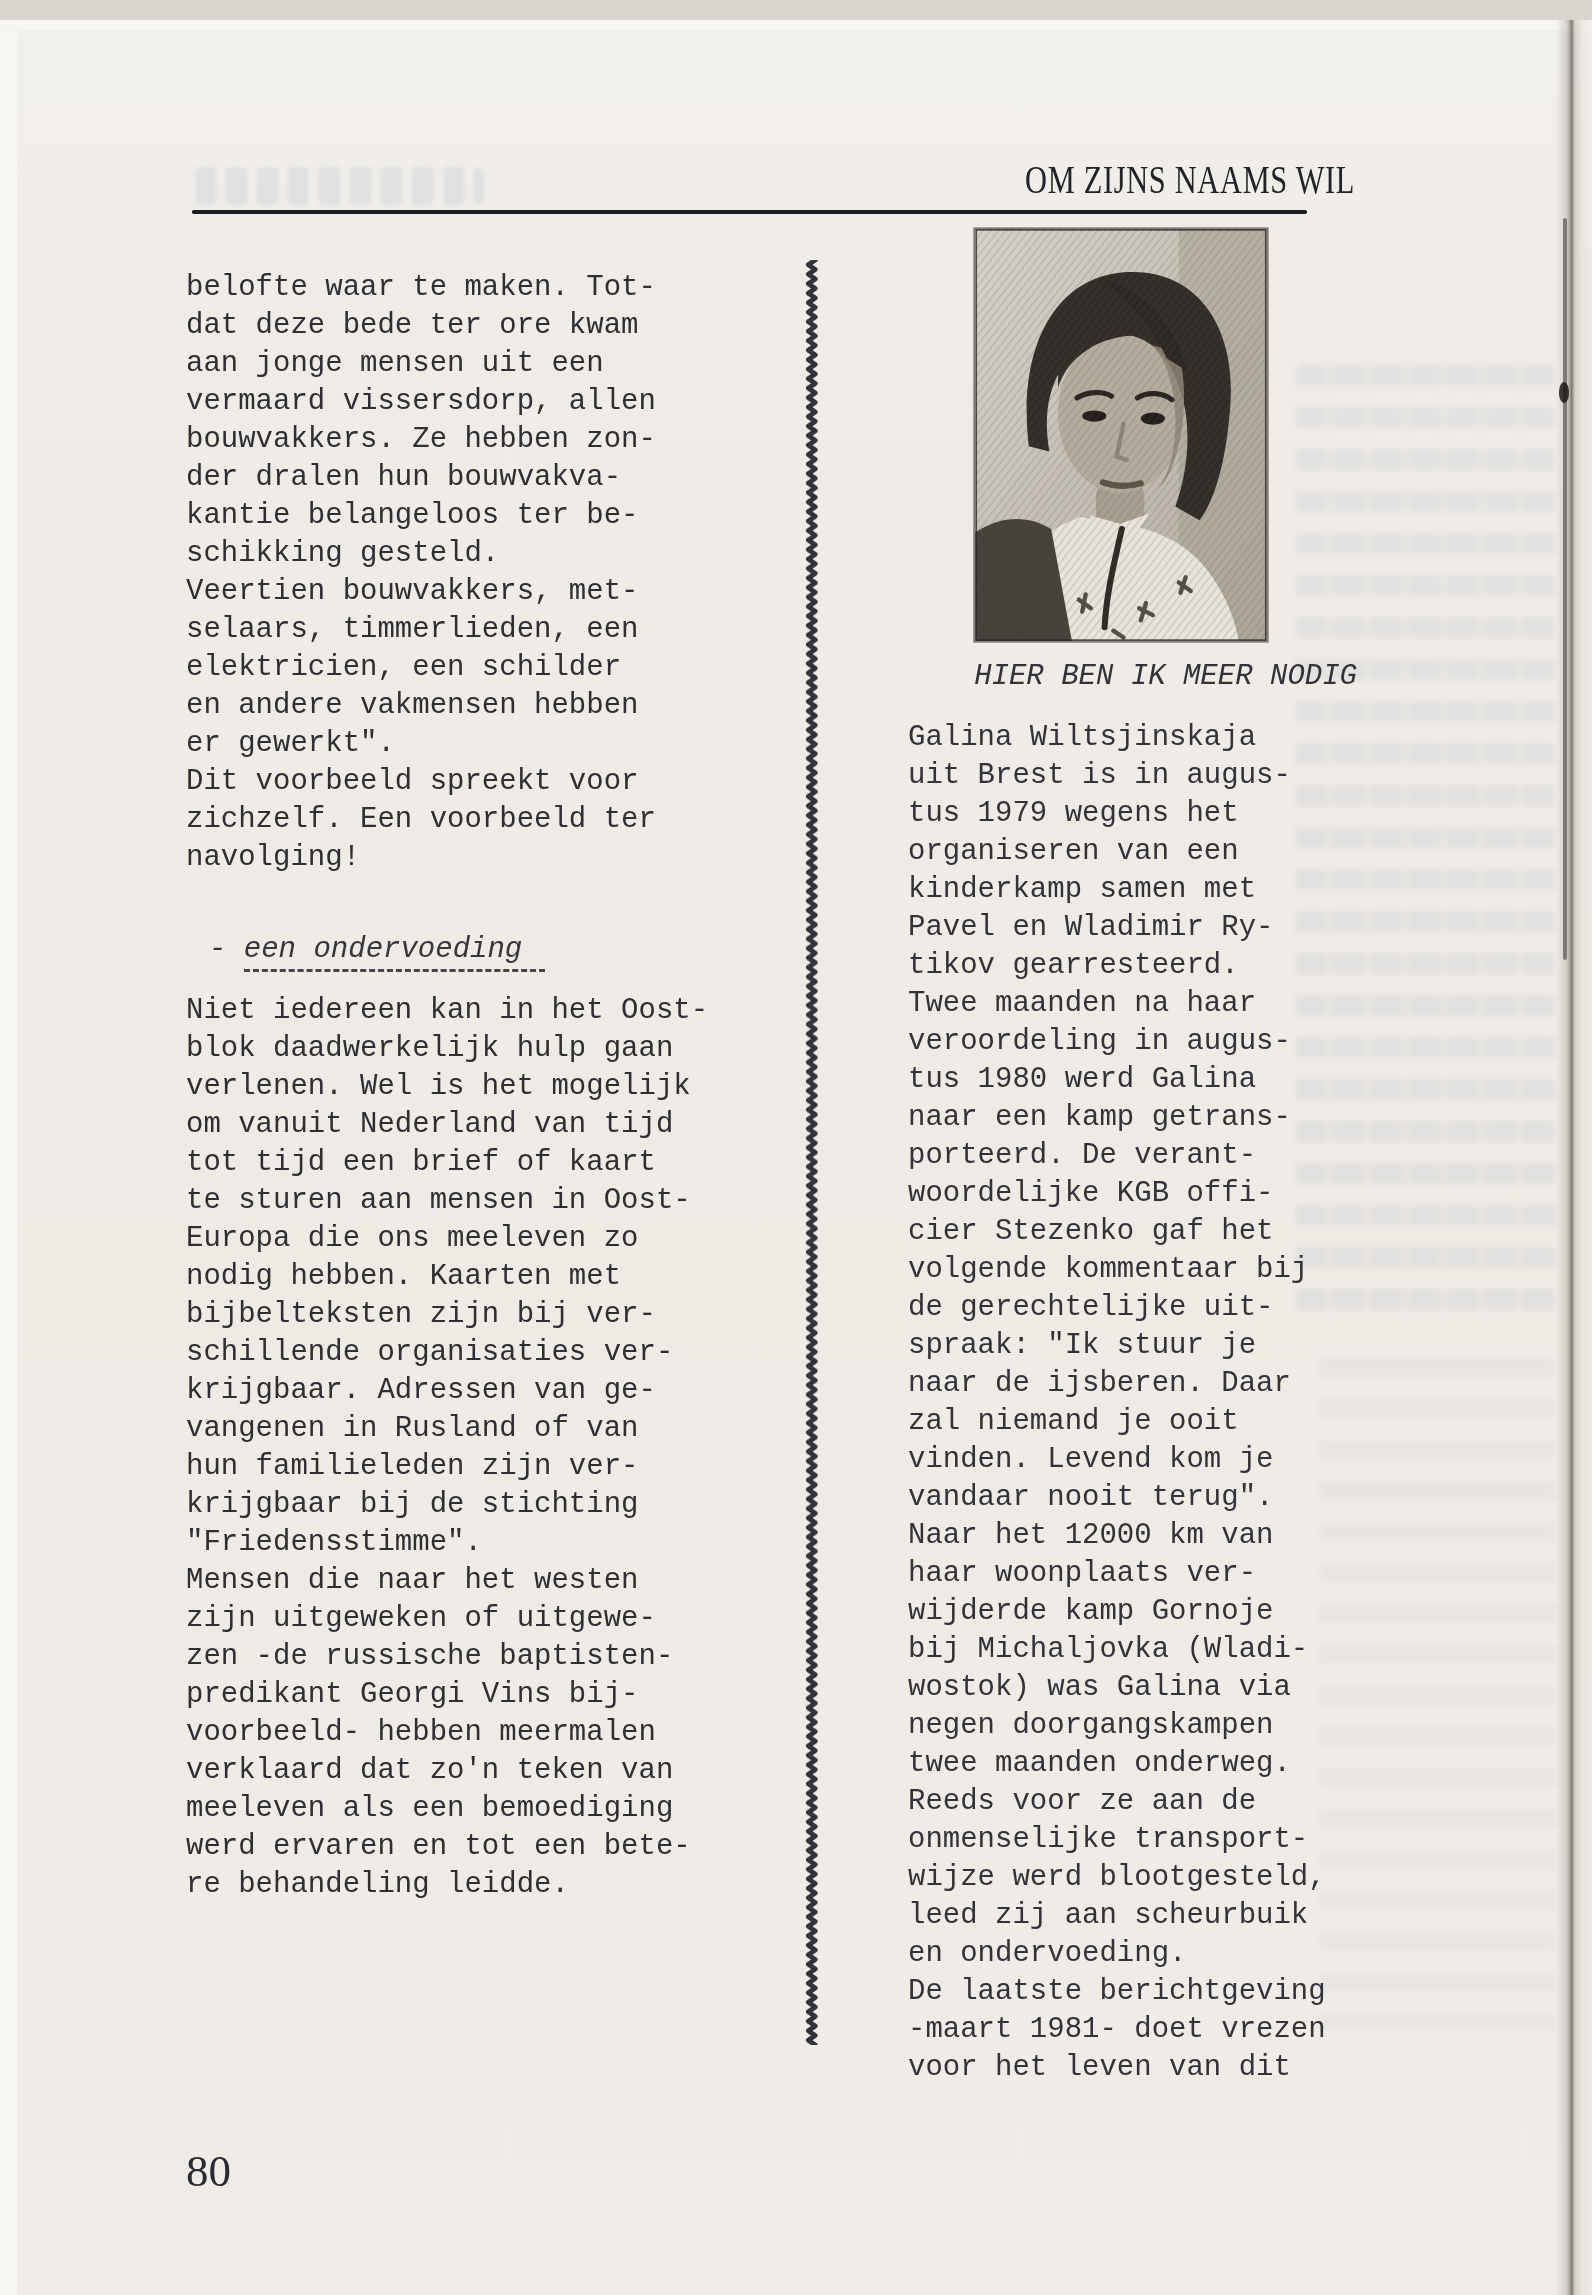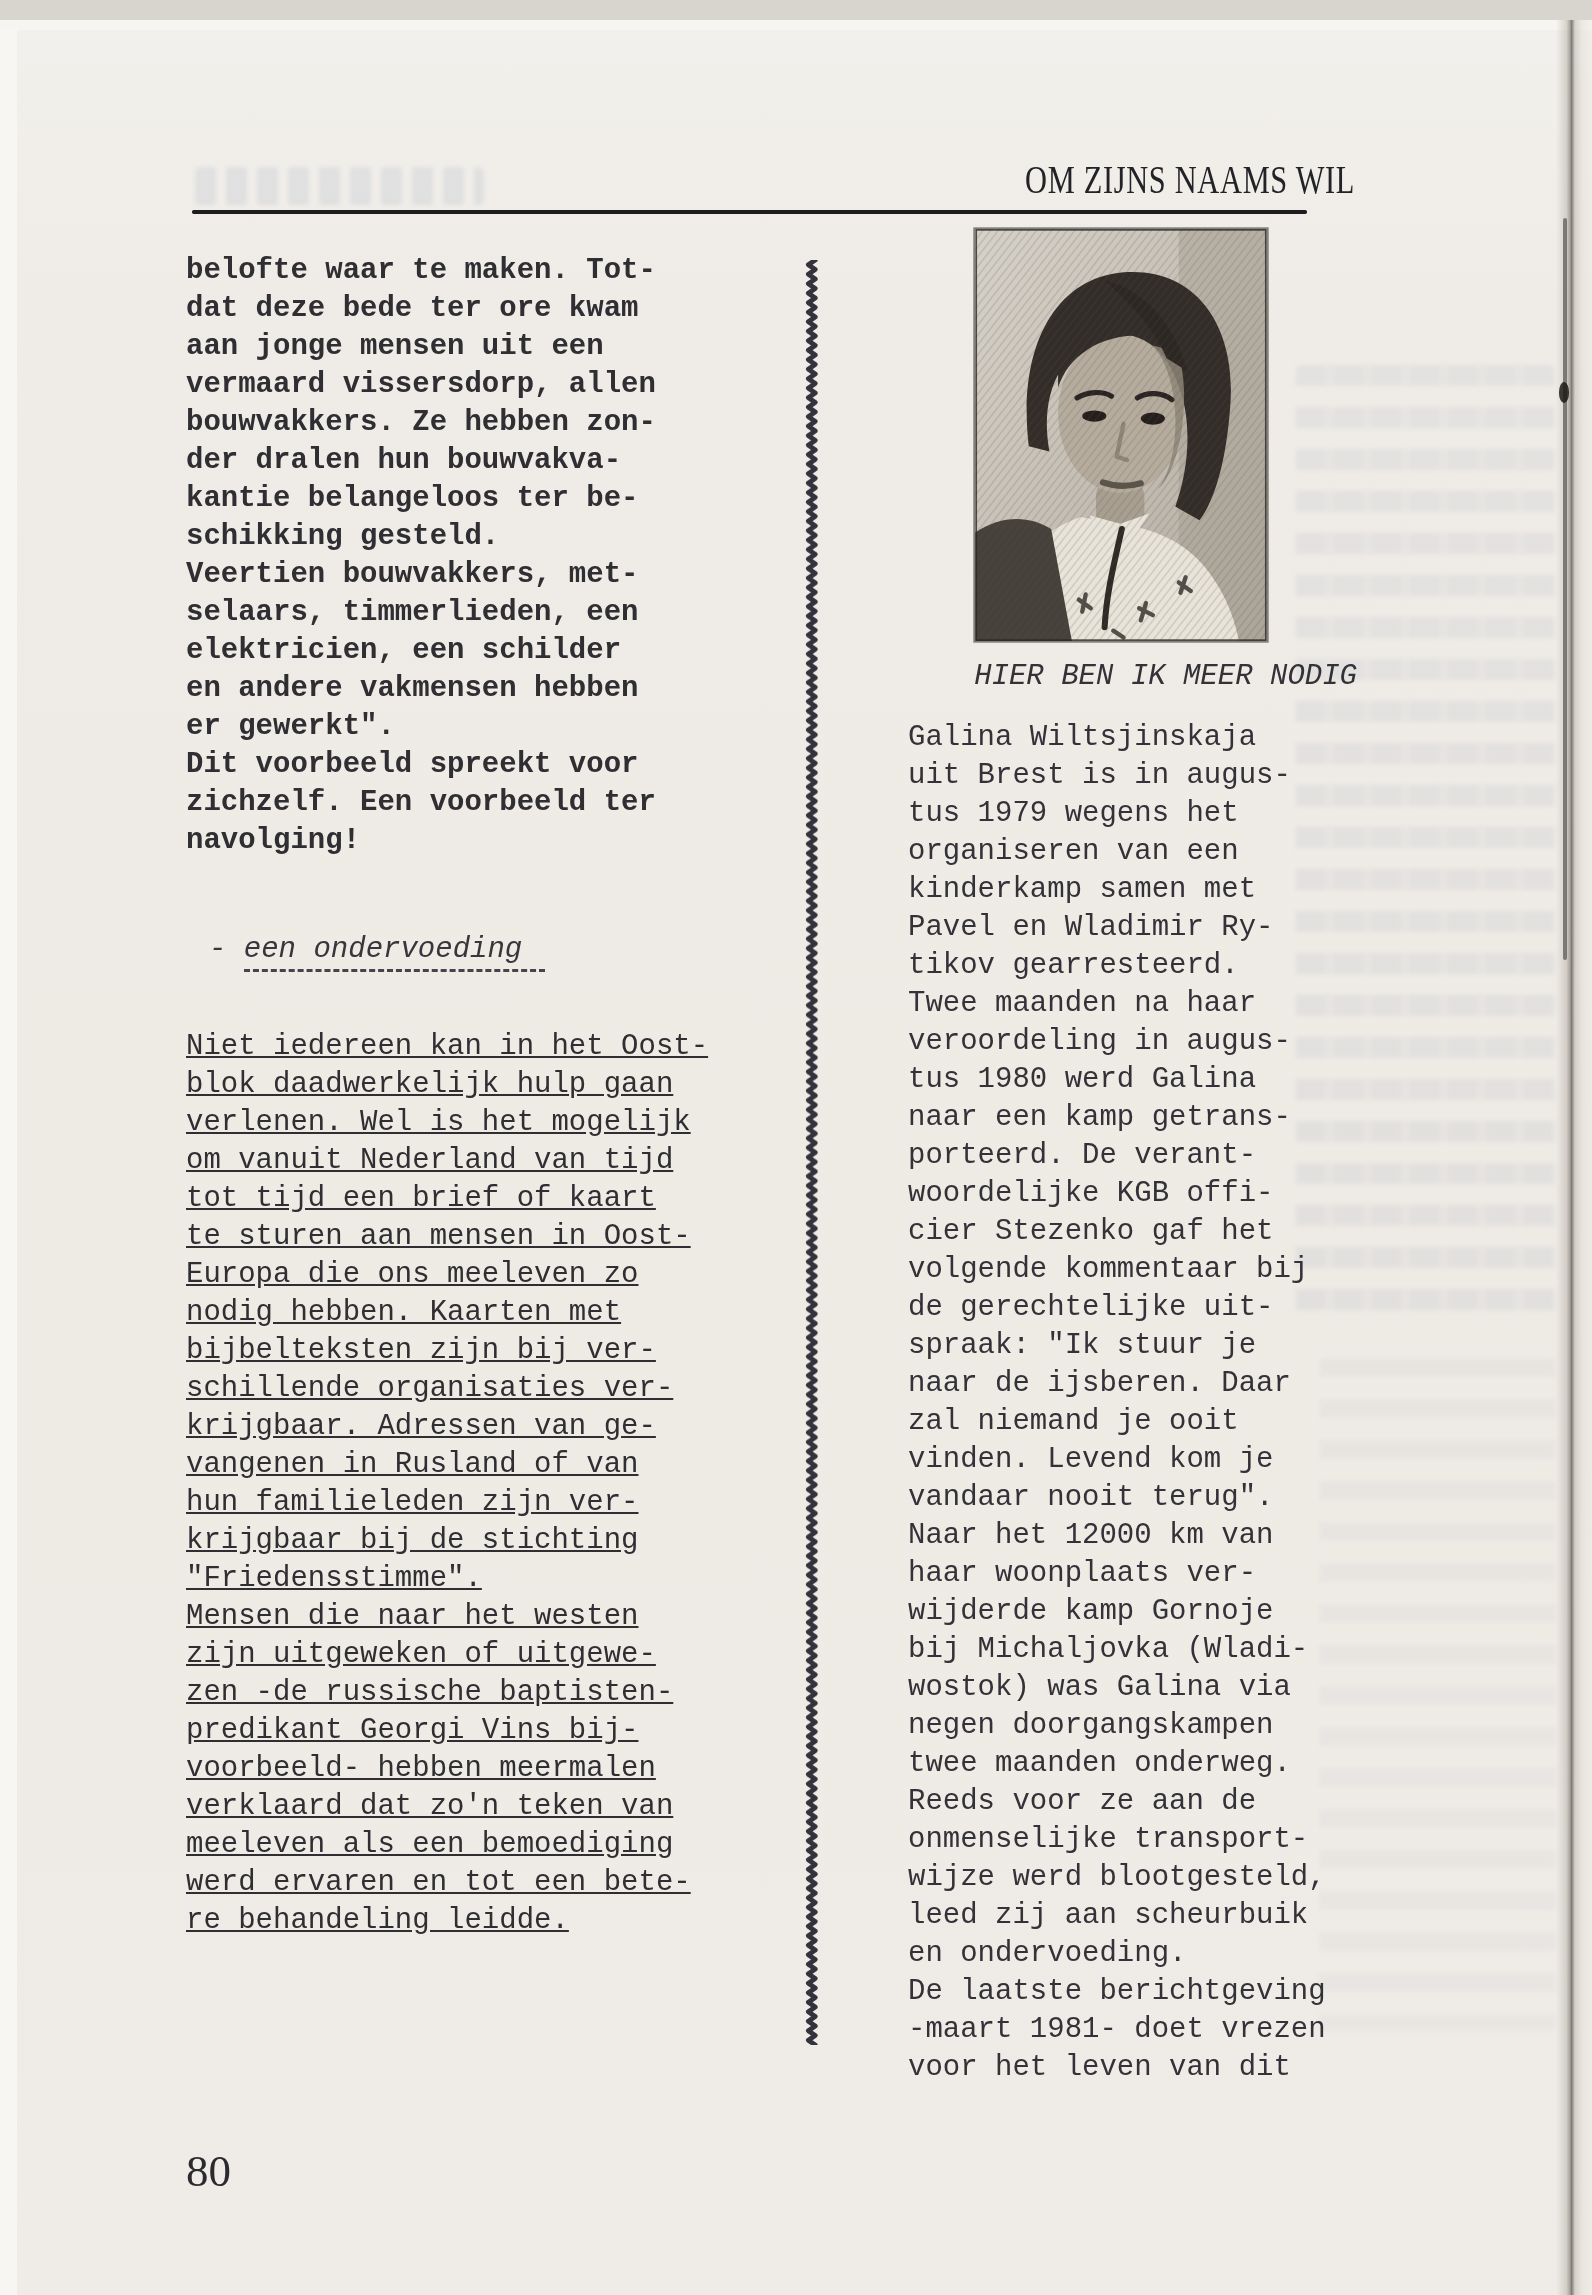--- a/index.html
+++ b/index.html
@@ -41,22 +41,22 @@
     background:repeating-linear-gradient(90deg,rgba(238,235,229,0) 0 29px,rgba(238,235,229,.9) 29px 38px);
   }
   .ghost.col2{
     left:1319px;top:1338px;width:237px;height:673px;opacity:.3;
     background:repeating-linear-gradient(180deg,rgba(158,168,188,.26) 0 19px,rgba(158,168,188,0) 19px 41px);
   }
 
   
   .col-left{position:absolute;left:186px;width:587px;font-size:29px;line-height:38px;white-space:pre;}
   .col-left .line{height:38px;}
-  .para1{top:232px;font-weight:bold;}
-  .para2{top:1008px;text-decoration:underline;}
+  .para1{top:249px;}
+  .para2{top:972px;}
   .para3{top:1976px;}
 
   .subhead{position:absolute;font-size:29px;font-style:italic;white-space:nowrap;color:#37363c;}
   .subhead .u{border-bottom:3.5px dashed #45444b;padding-bottom:2.6px;padding-right:22.4px;}
   .subhead.h1{left:209px;top:913px;}
   .subhead.h2{left:200px;top:1924px;}
 
   
   .photo{position:absolute;left:975px;top:209px;width:292px;height:412px;box-shadow:0 0 0 1.7px rgba(40,38,34,.55);}
   .photo svg{display:block;width:100%;height:100%;}

